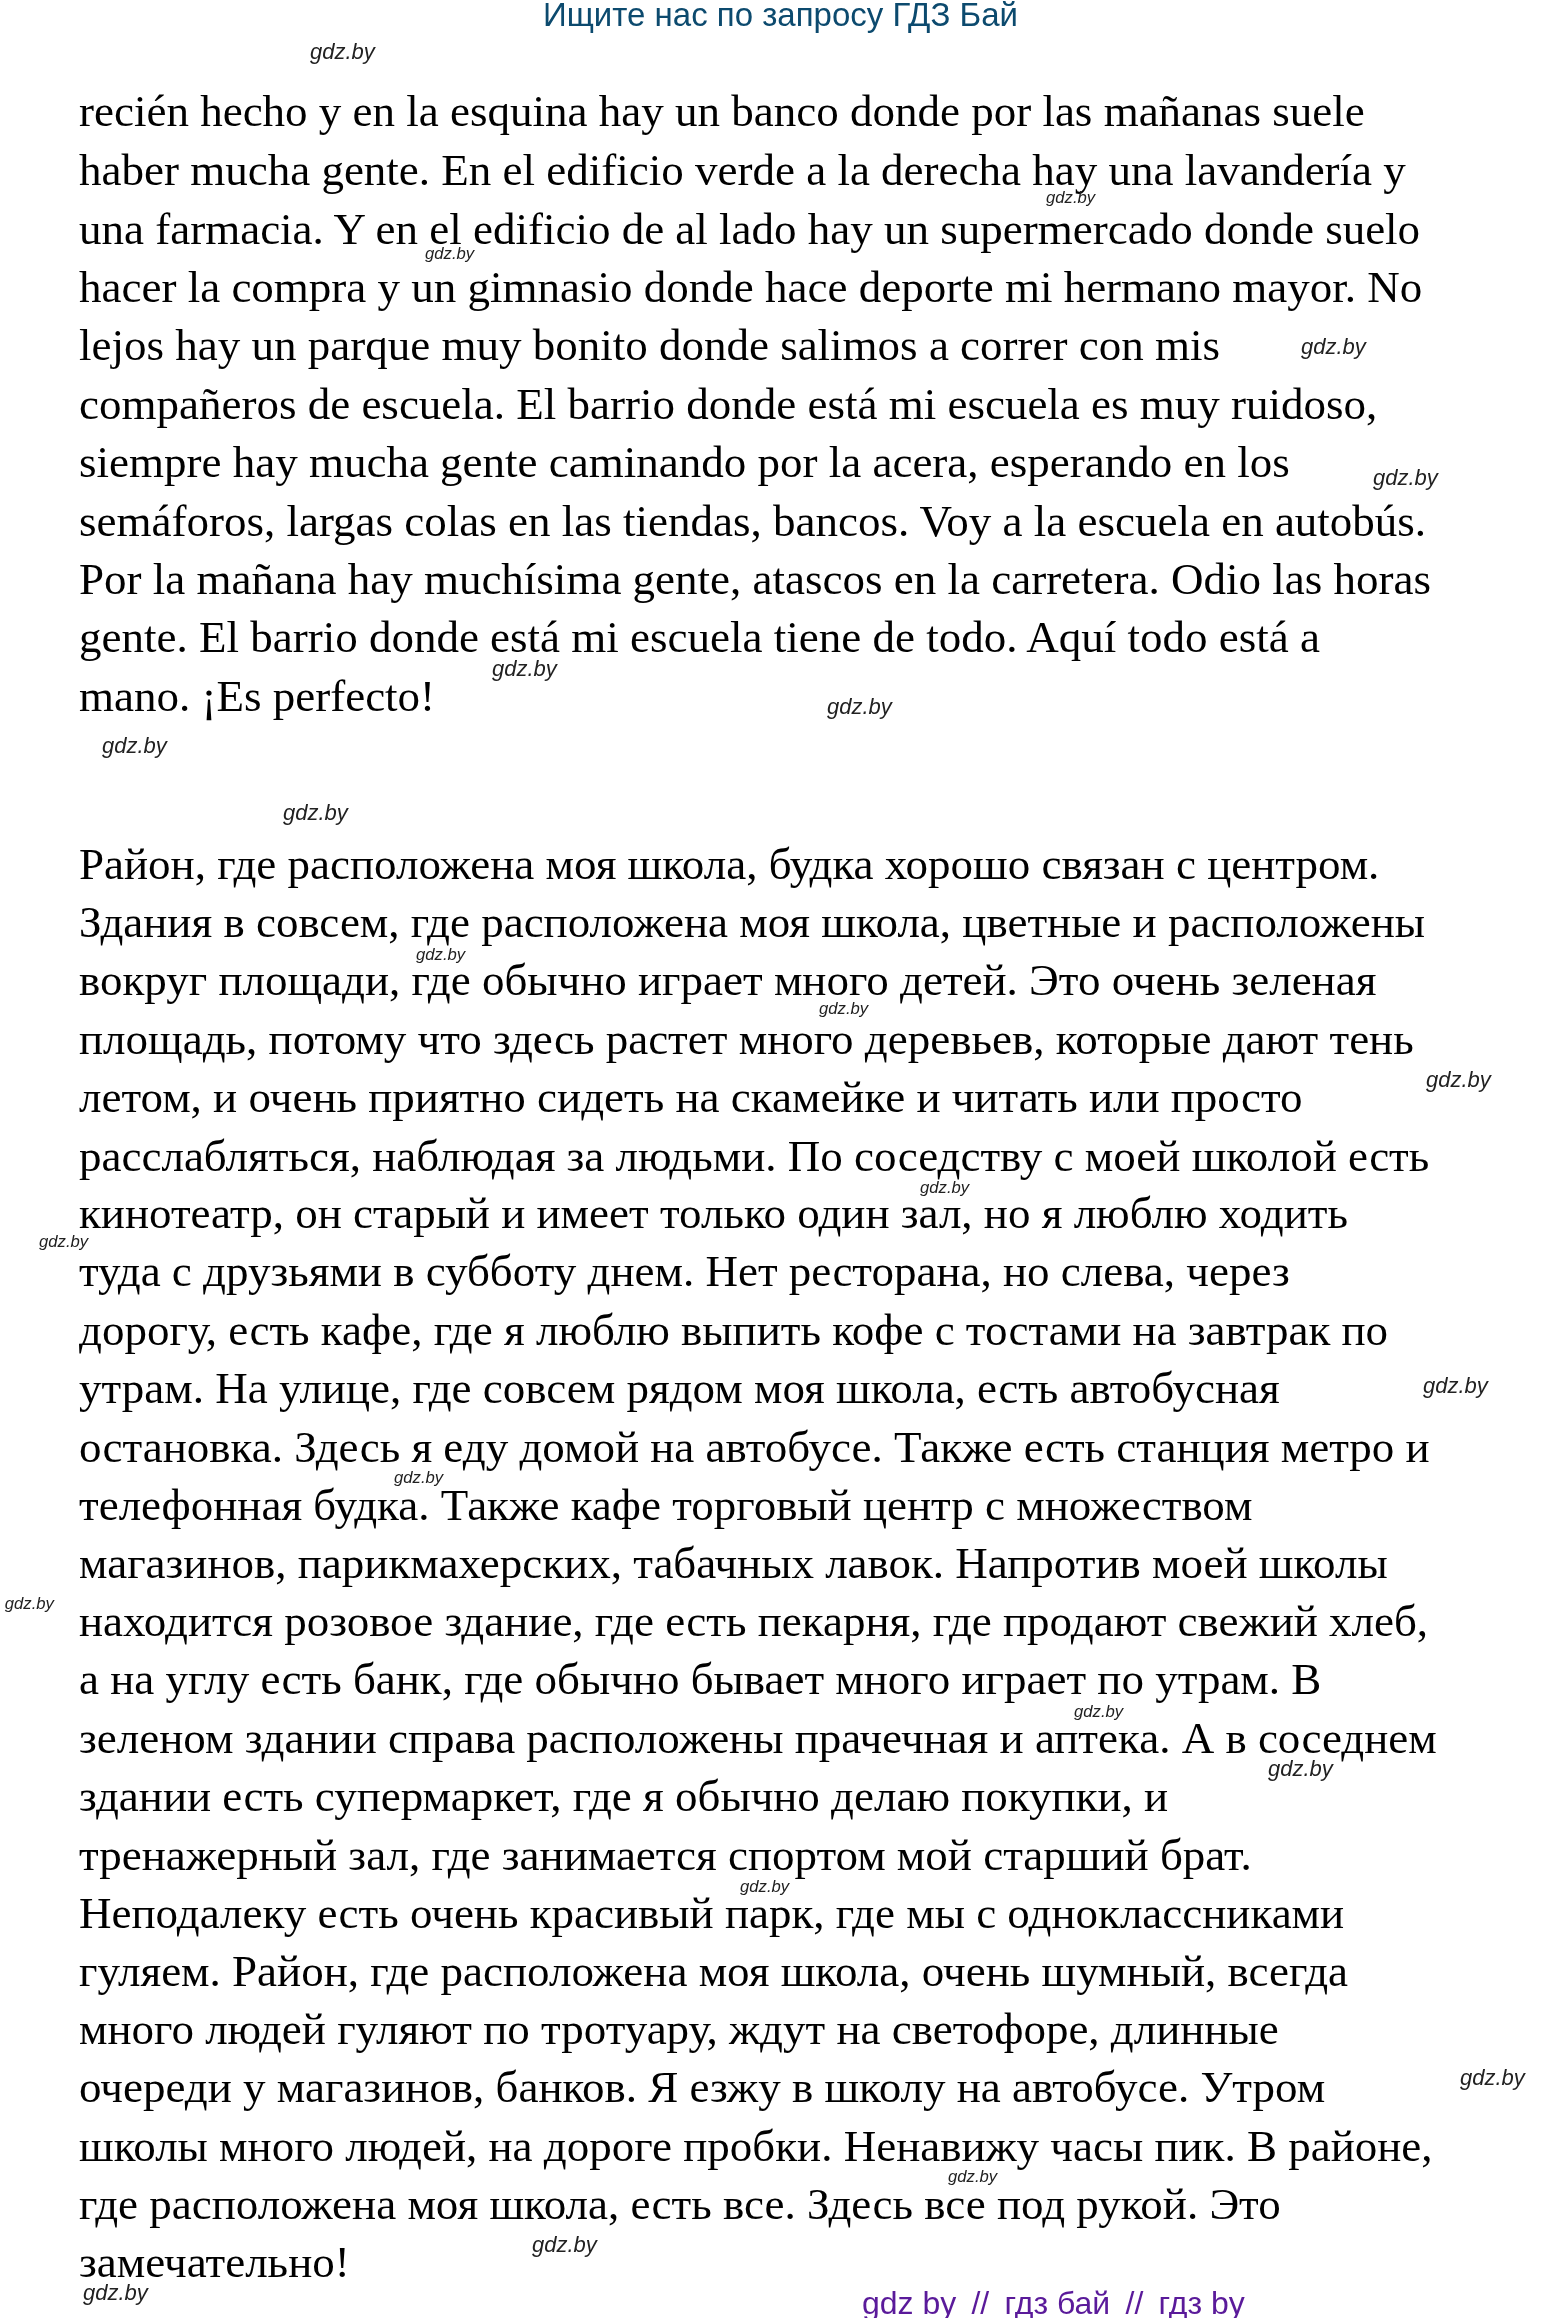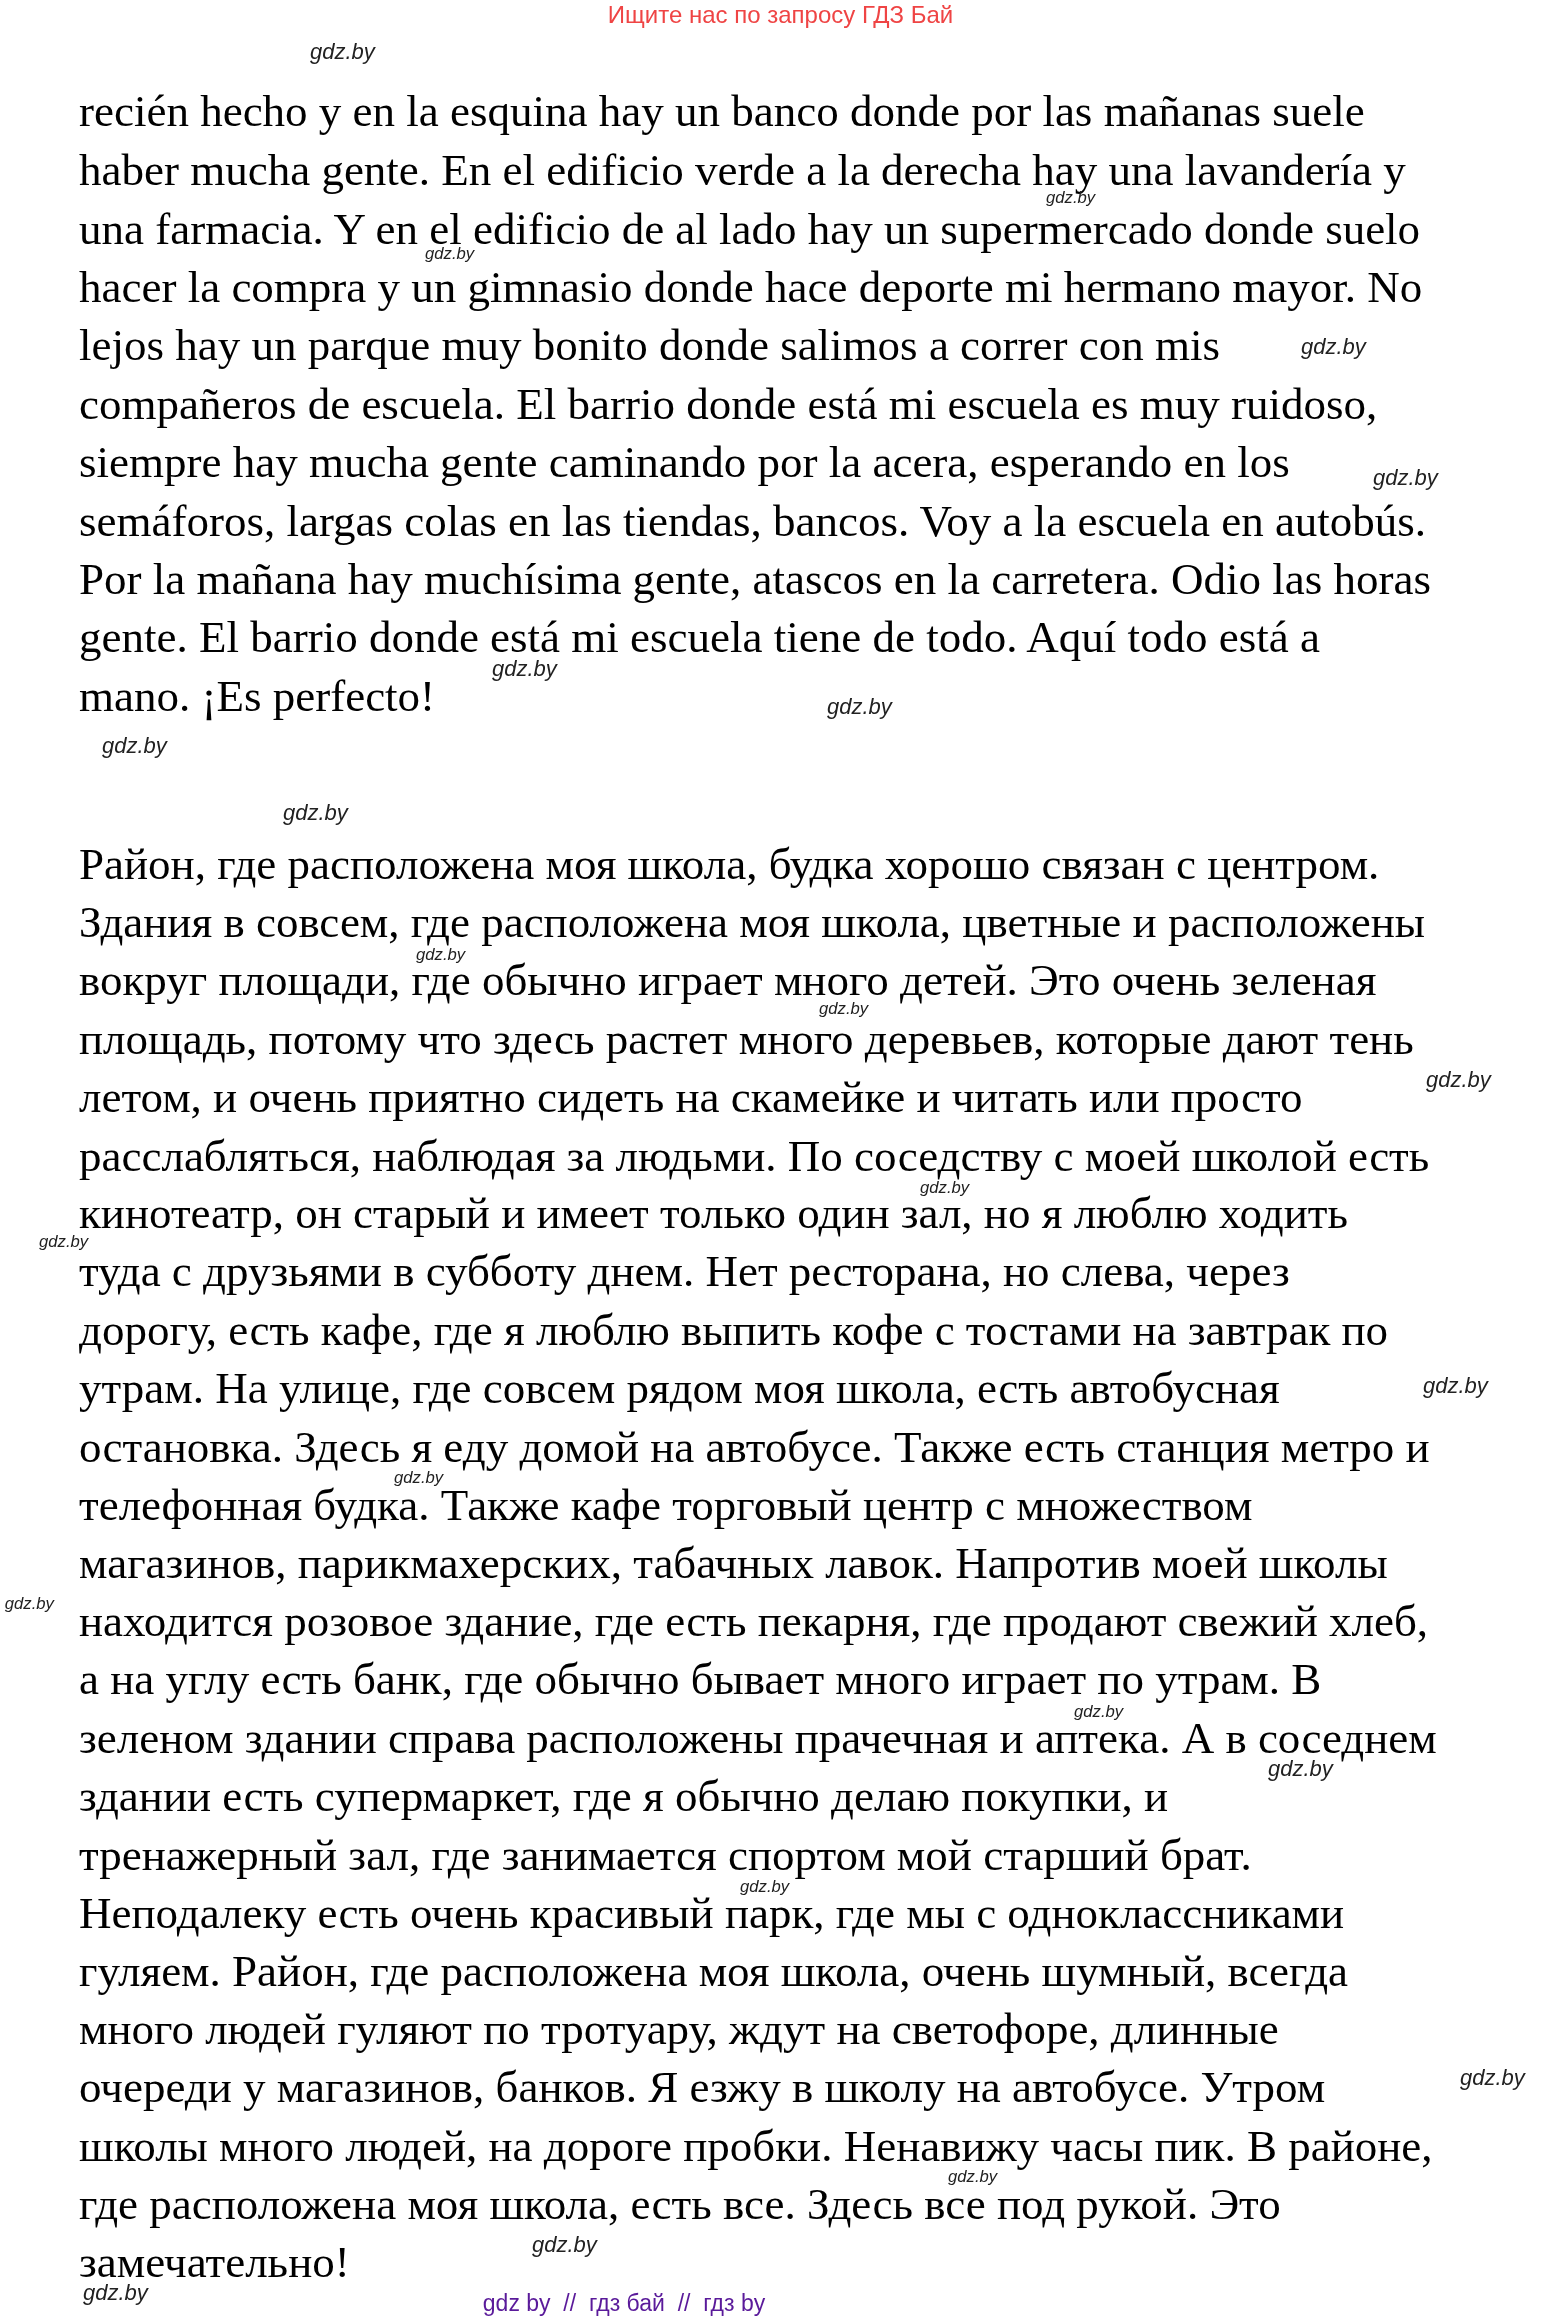--- a/index.html
+++ b/index.html
@@ -1,35 +1,35 @@
 <!DOCTYPE html>
 <html style="font-size:12.7px"><head>
 <meta charset="utf-8">
 <style>
   html, body { margin: 0; padding: 0; background: #ffffff; }
   body { width: 1561px; height: 2319px; position: relative; overflow: hidden; }
   .header-link {
     position: absolute; top: 0px; left: 0; width: 1561px; text-align: center;
-    font-family: "Liberation Sans", sans-serif; font-size: 24px; line-height: 30px;
-    color: #ef4444; text-decoration: none;
+    font-family: "Liberation Sans", sans-serif; font-size: 33px; line-height: 30px;
+    color: #0c4a6e; text-decoration: none;
   }
   .line {
     position: absolute; left: 79px;
     font-family: "Liberation Serif", serif; font-size: 45px; line-height: 56px;
     color: #000000; white-space: nowrap;
   }
   .wm {
     position: absolute; font-family: "Liberation Sans", sans-serif; color: #222;
     white-space: nowrap; line-height: 1; font-style: italic;
   }
   .wm.l { font-size: 22px; }
   .wm.s { font-size: 16.7px; }
   .footer {
-    position: absolute; top: 2287px; left: 0; width: 1248px; text-align: center;
-    font-family: "Liberation Sans", sans-serif; font-size: 23px; line-height: 32px;
+    position: absolute; top: 2287px; left: 0; width: 1248px; text-align: right;
+    font-family: "Liberation Sans", sans-serif; font-size: 32px; line-height: 32px;
     color: #5a1a9a;
   }
   .footer span { margin: 0 3.2px; }
 </style>
 </head>
 <body>
 
 <a class="header-link">Ищите нас по запросу ГДЗ Бай</a>
 
 <div>

